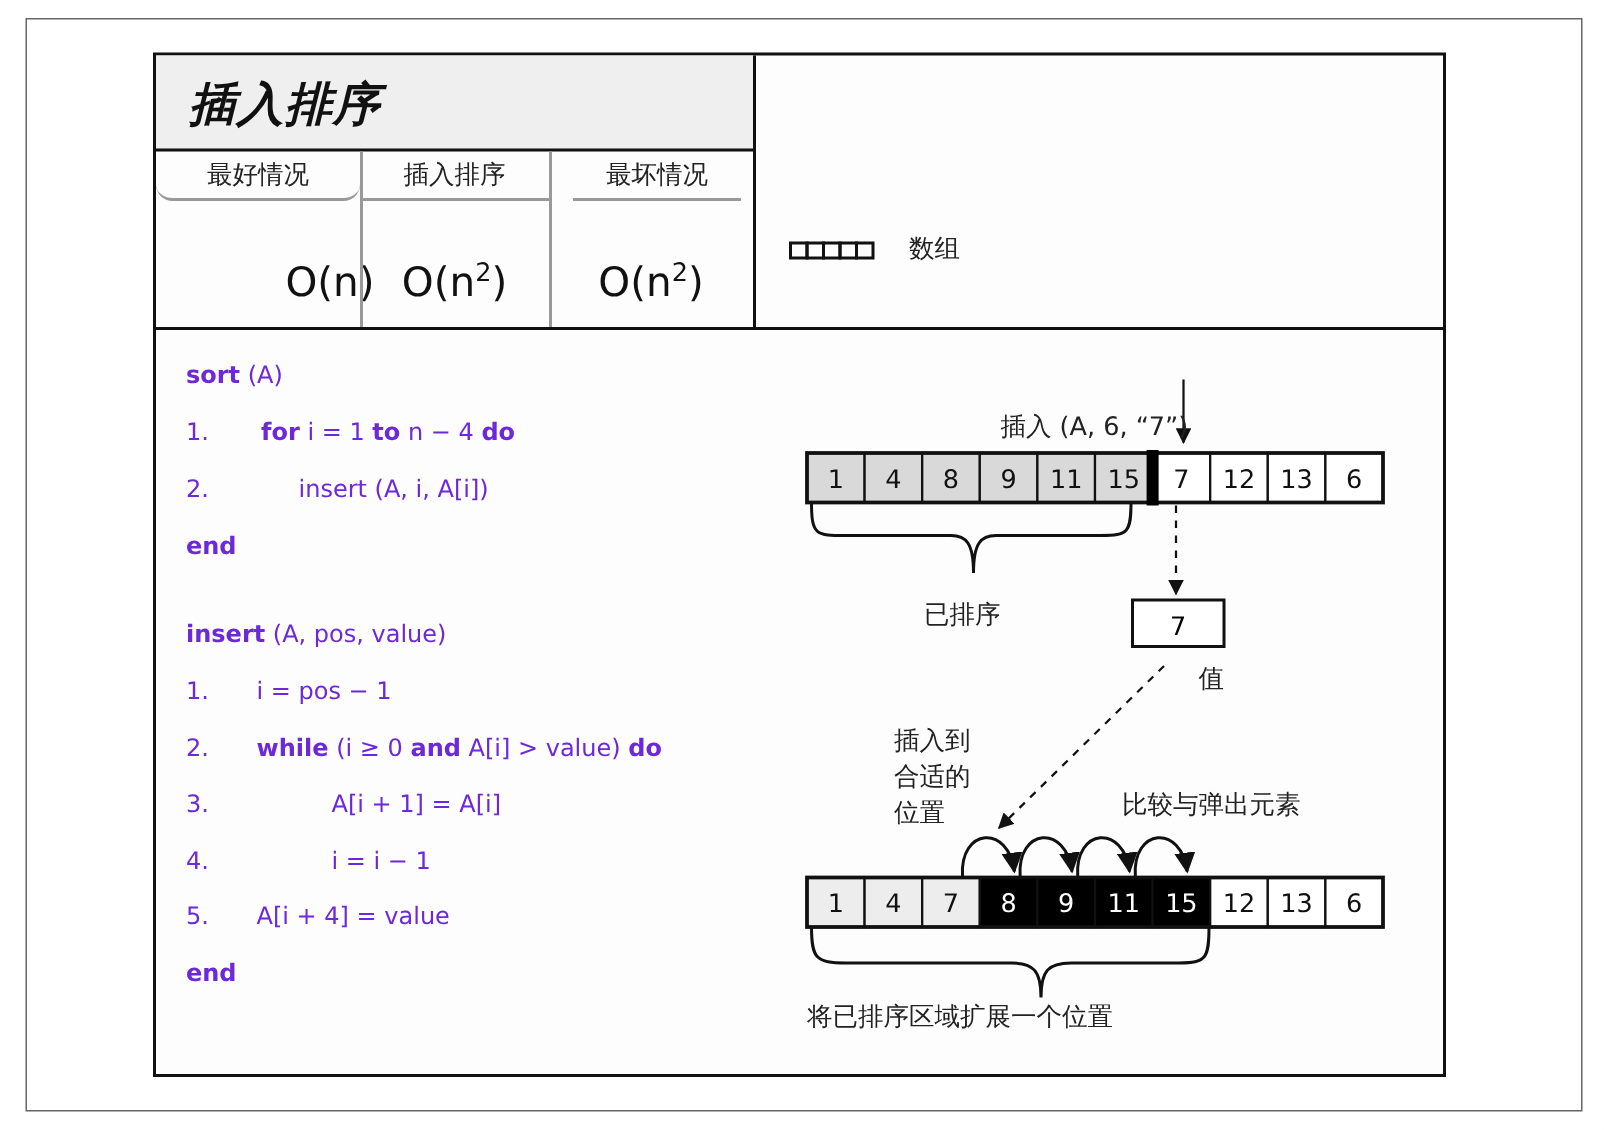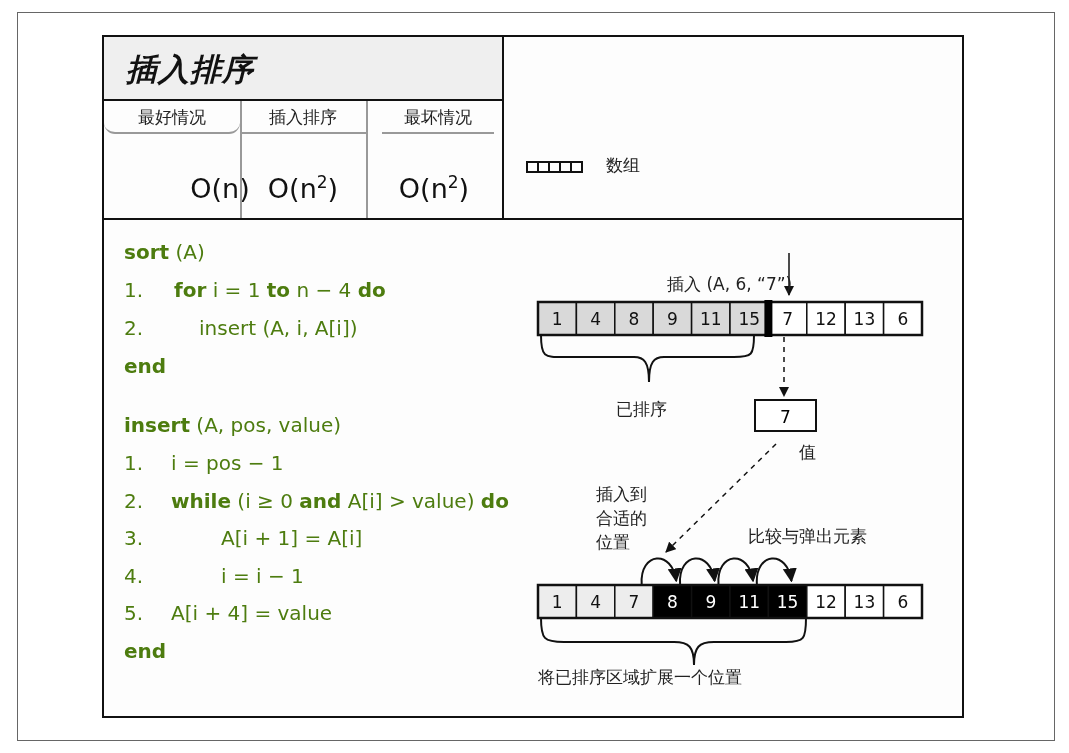--- a/index.html
+++ b/index.html
@@ -18,21 +18,21 @@
   .title { position: absolute; left: 22px; top: 12px; font-size: 31px; font-weight: bold;
            letter-spacing: 1px; font-style: italic; }
   .col-lbl { position: absolute; top: 64px; height: 33px; font-size: 17px; text-align: center;
              line-height: 33px; color: #222; box-sizing: border-box; border-bottom: 2px solid #999; }
   .col-val { position: absolute; top: 97px; height: 84px; font-size: 27px; text-align: center;
              line-height: 96px; box-sizing: border-box; color: #111; }
   .vdiv { position: absolute; top: 64px; height: 117px; width: 0; border-left: 2px solid #999; }
   .legend-icon { position: absolute; left: 424px; top: 124px; display: flex; }
   .legend-icon span { width: 9px; height: 8px; border: 2px solid #111; margin-left: -2px; }
   .legend-label { position: absolute; left: 502px; top: 117px; font-size: 17px; color: #222; }
-  .code { position: absolute; font-size: 20px; color: #4d7c0f; white-space: pre; }
+  .code { position: absolute; font-size: 16px; color: #6d28d9; white-space: pre; }
   .kw { font-weight: bold; }
   .diag { position: absolute; left: 0; top: 0; }
   .lbl { position: absolute; font-size: 17px; color: #222; white-space: nowrap; }
   .cell-text { font-family: "DejaVu Sans", sans-serif; font-size: 17px; }
 </style>
 </head>
 <body>
 
 <div class="outer"></div>
 

